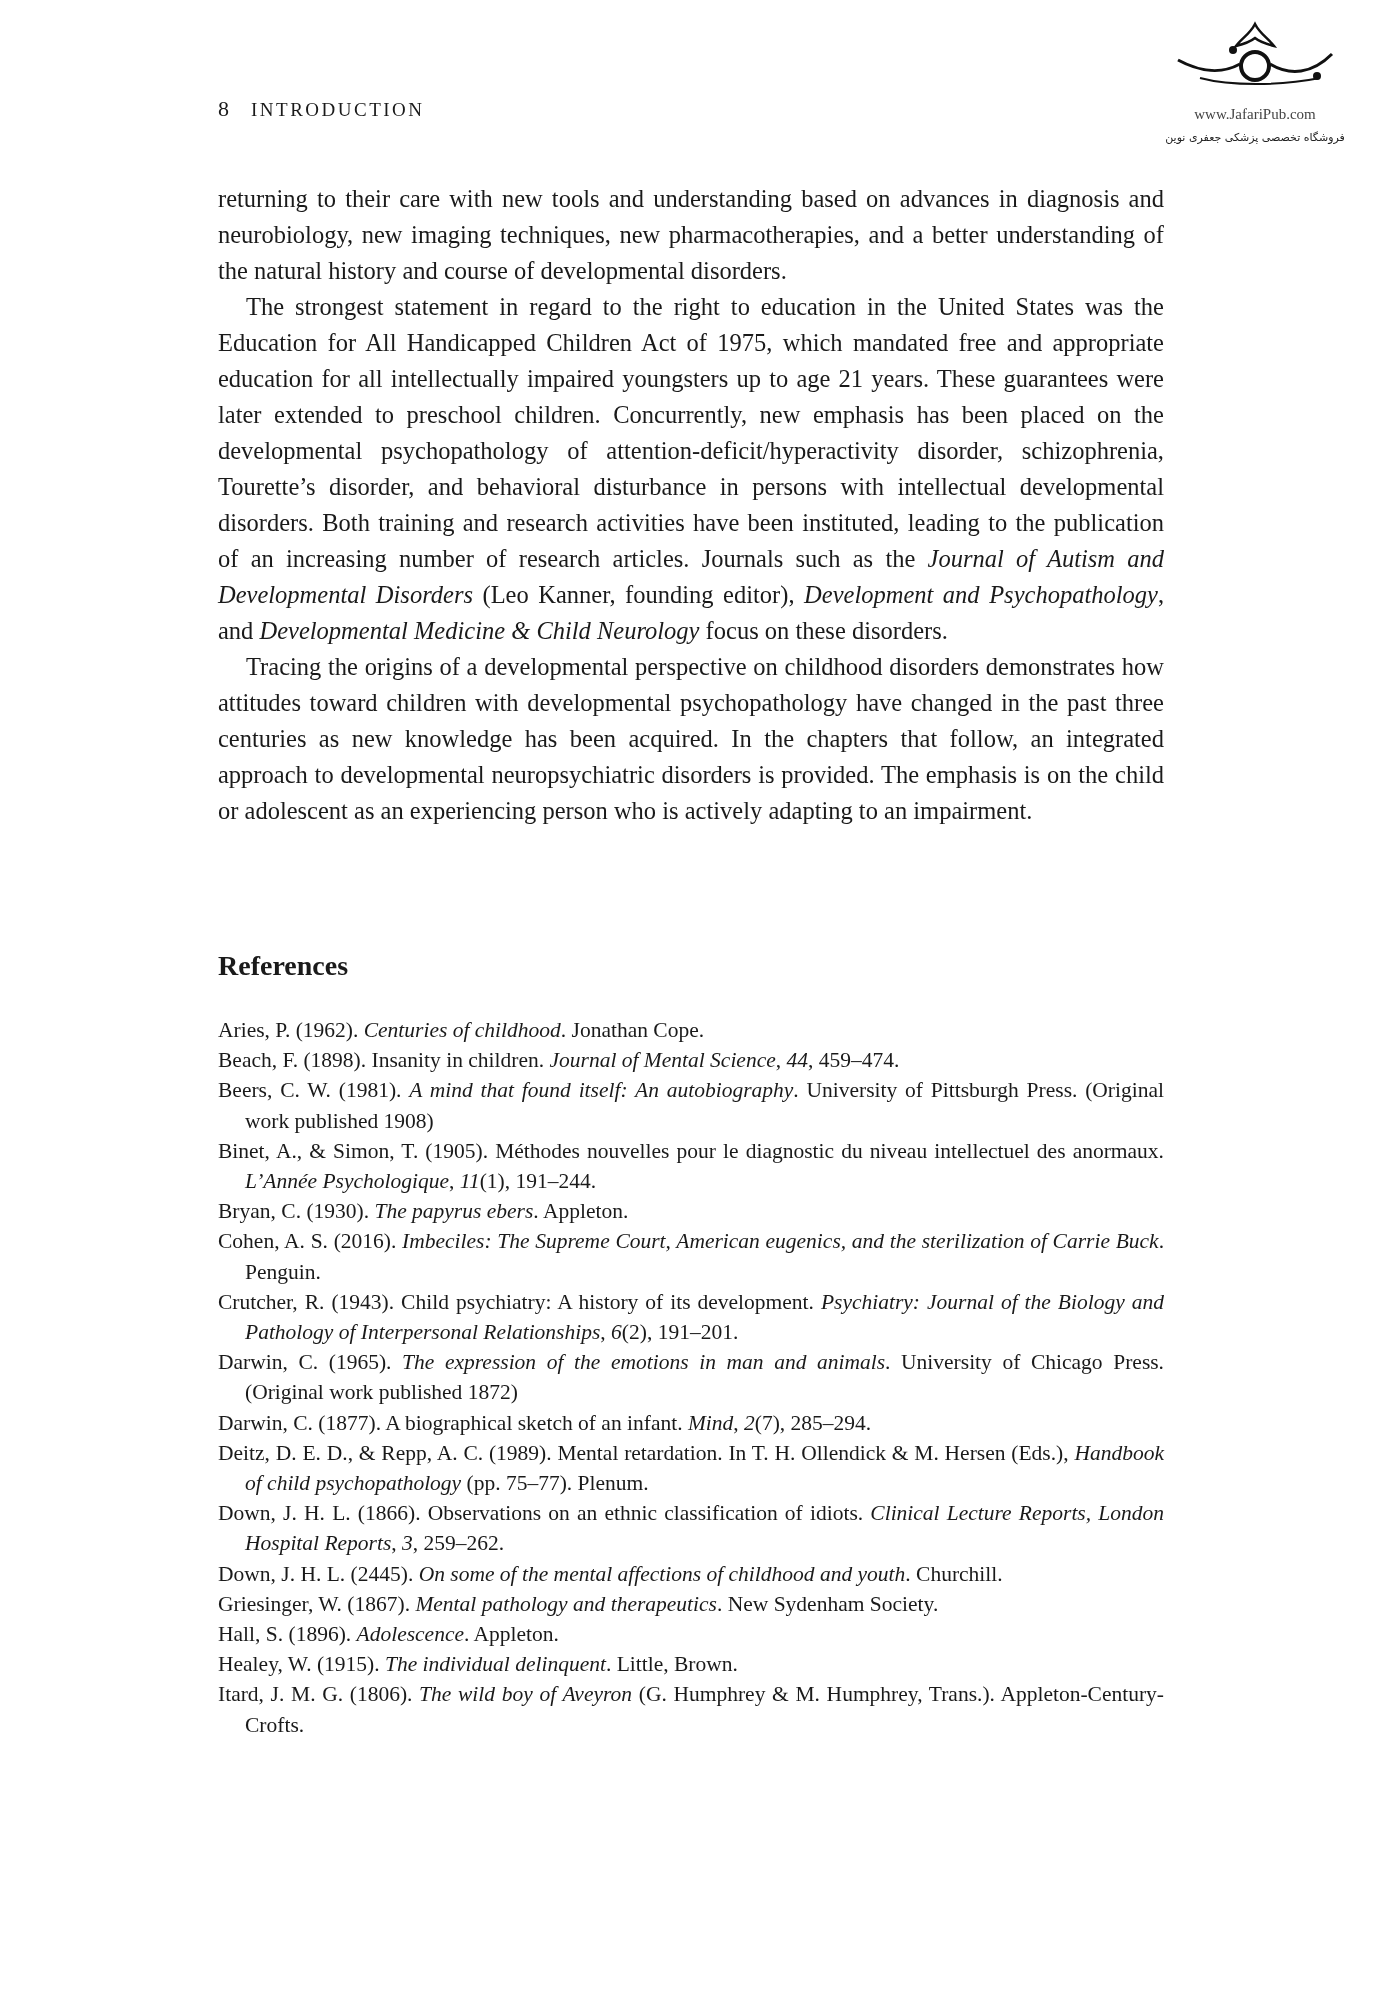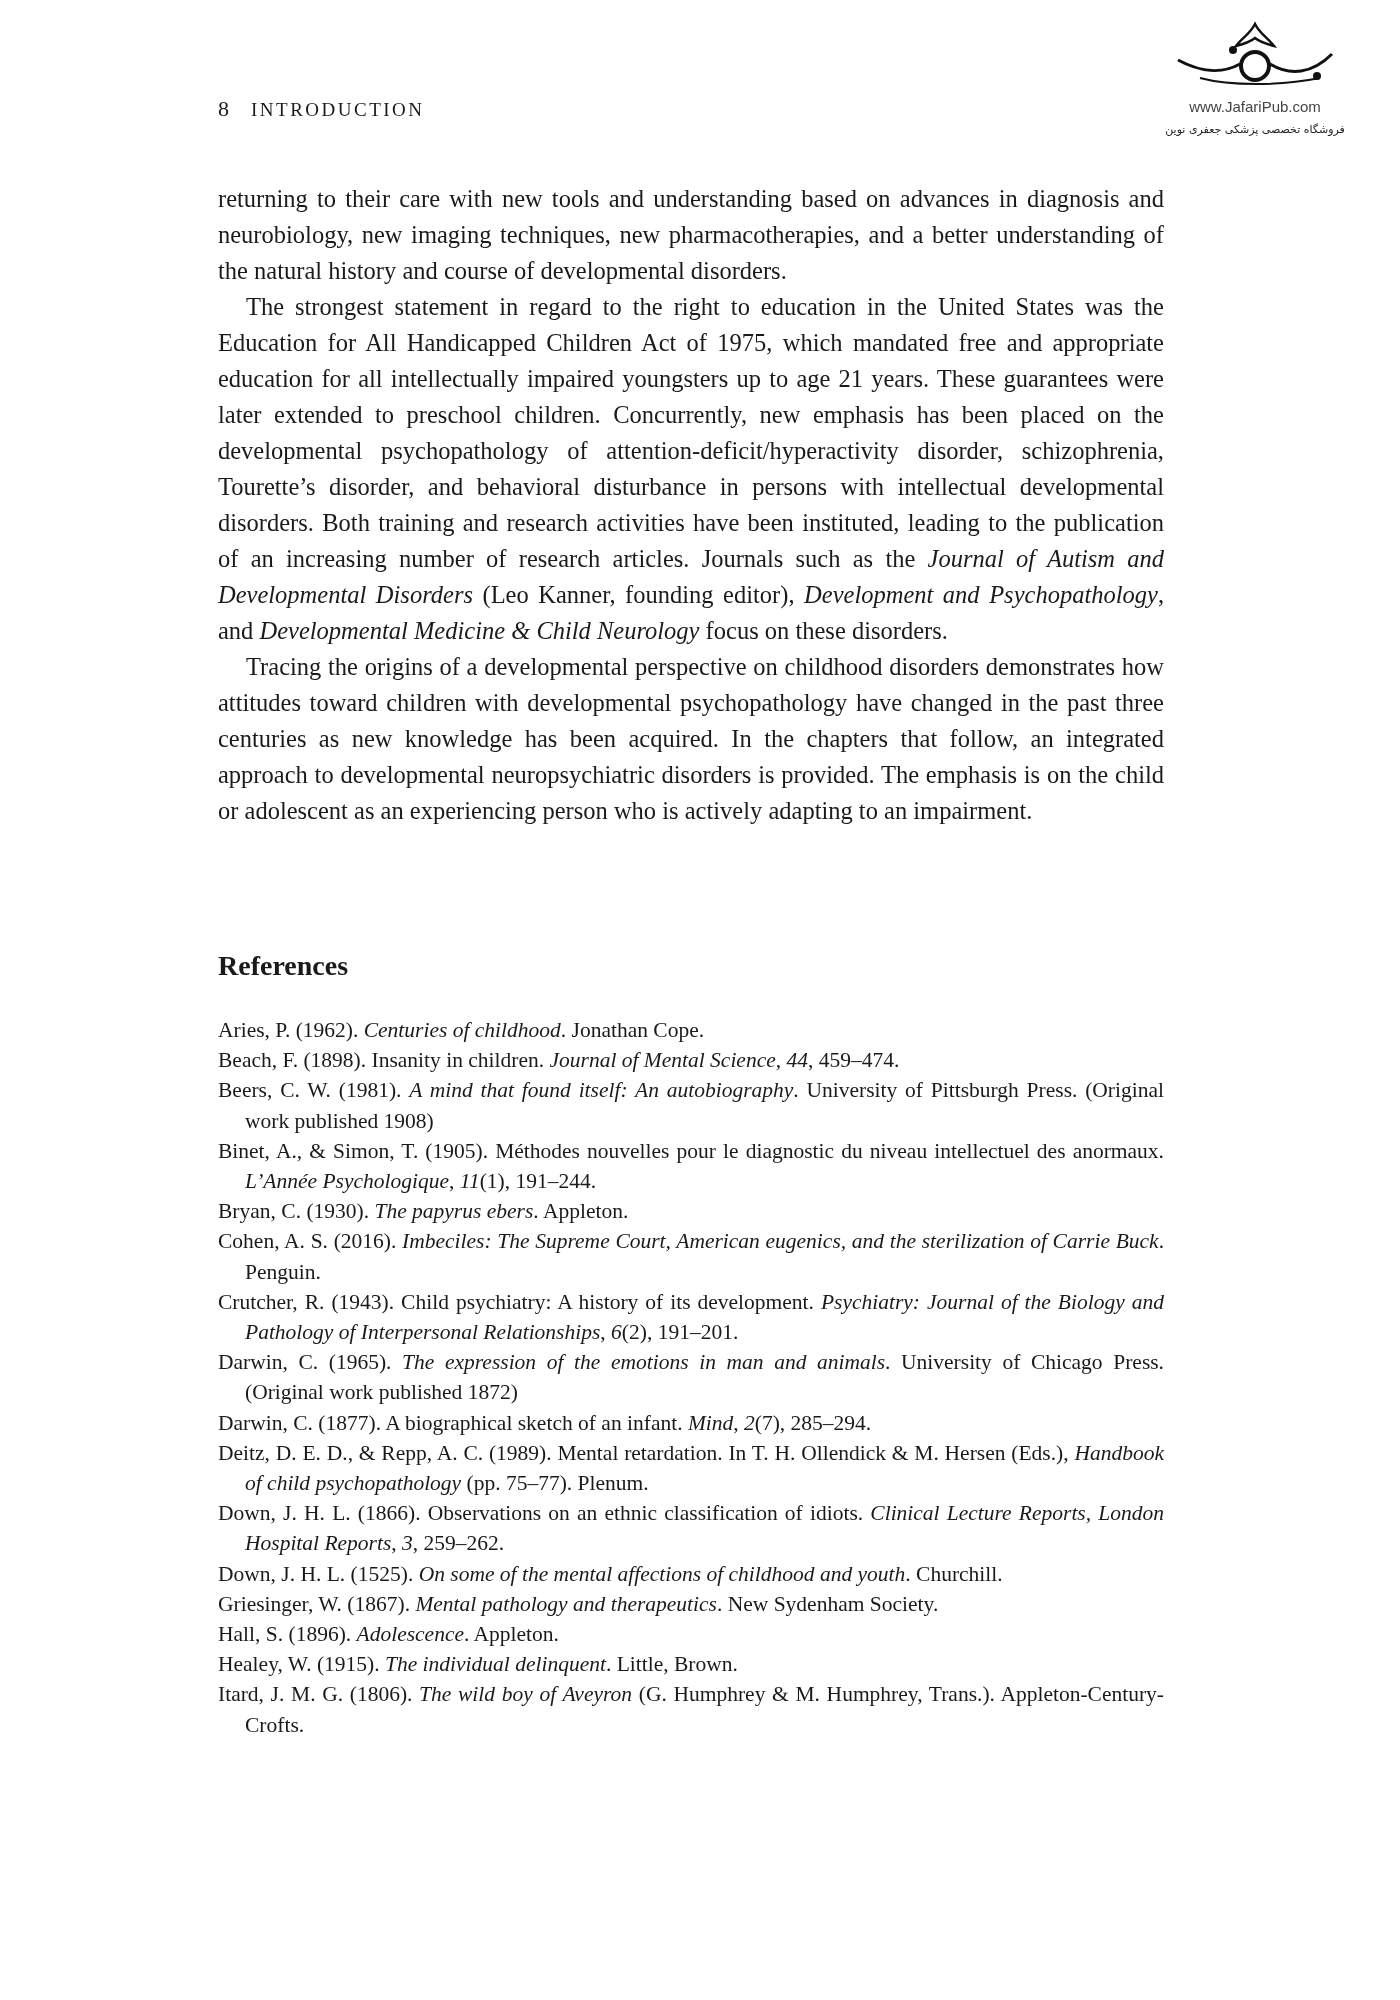--- a/index.html
+++ b/index.html
@@ -2,21 +2,21 @@
 <html><head>
 <meta charset="utf-8">
 <style>
   html, body { margin: 0; padding: 0; background: #ffffff; }
   body { width: 1400px; height: 2000px; position: relative; overflow: hidden;
          font-family: "Liberation Serif", "DejaVu Serif", serif; color: #1a1a1a; }
   .running-head { position: absolute; left: 218px; top: 96px; font-size: 19px; letter-spacing: 2.5px; }
   .running-head .pgnum { margin-right: 22px; letter-spacing: 0; font-size: 22px; }
   .logo { position: absolute; left: 1150px; top: 20px; width: 210px; text-align: center; }
   .logo svg { display: block; margin: 0 auto; }
-  .logo-url { font-family: Liberation Sans, sans-serif; font-size: 15px; color: #444; margin-top: 6px; }
+  .logo-url { font-family: Liberation Serif, serif; font-size: 15px; color: #444; margin-top: 14px; }
   .logo-fa { font-family: "DejaVu Sans", sans-serif; font-size: 11px; color: #222; margin-top: 8px; direction: rtl; }
   .body-text { position: absolute; left: 218px; top: 162px; width: 946px; font-size: 24.5px; line-height: 36px;
                text-align: justify; }
   .body-text p { margin: 0; text-indent: 28px; hyphens: manual; }
   .body-text p.first { text-indent: 0; margin-top: 19px; }
   .refs-heading { position: absolute; left: 218px; width: 946px; top: 950px; text-align: left;
                   font-weight: bold; font-size: 28px; }
   .refs { position: absolute; left: 218px; top: 1015px; width: 946px; font-size: 21.5px; line-height: 30.2px;
           text-align: justify; }
   .ref { padding-left: 27px; text-indent: -27px; margin: 0; }
@@ -56,18 +56,18 @@
     <div class="ref"><span>Beach, F. (1898). Insanity in children. </span><i>Journal of Mental Science</i><span>, </span><i>44</i><span>, 459–474.</span></div>
     <div class="ref"><span>Beers, C. W. (1981). </span><i>A mind that found itself: An autobiography</i><span>. University of Pittsburgh Press. (Original work published 1908)</span></div>
     <div class="ref"><span>Binet, A., &amp; Simon, T. (1905). Méthodes nouvelles pour le diagnostic du niveau intellectuel des anormaux. </span><i>L’Année Psychologique</i><span>, </span><i>11</i><span>(1), 191–244.</span></div>
     <div class="ref"><span>Bryan, C. (1930). </span><i>The papyrus ebers</i><span>. Appleton.</span></div>
     <div class="ref"><span>Cohen, A. S. (2016). </span><i>Imbeciles: The Supreme Court, American eugenics, and the sterilization of Carrie Buck</i><span>. Penguin.</span></div>
     <div class="ref"><span>Crutcher, R. (1943). Child psychiatry: A history of its development. </span><i>Psychiatry: Journal of the Biology and Pathology of Interpersonal Relationships</i><span>, </span><i>6</i><span>(2), 191–201.</span></div>
     <div class="ref"><span>Darwin, C. (1965). </span><i>The expression of the emotions in man and animals</i><span>. University of Chicago Press. (Original work published 1872)</span></div>
     <div class="ref"><span>Darwin, C. (1877). A biographical sketch of an infant. </span><i>Mind</i><span>, </span><i>2</i><span>(7), 285–294.</span></div>
     <div class="ref"><span>Deitz, D. E. D., &amp; Repp, A. C. (1989). Mental retardation. In T. H. Ollendick &amp; M. Hersen (Eds.), </span><i>Handbook of child psychopathology</i><span> (pp. 75–77). Plenum.</span></div>
     <div class="ref"><span>Down, J. H. L. (1866). Observations on an ethnic classification of idiots. </span><i>Clinical Lecture Reports, London Hospital Reports</i><span>, </span><i>3</i><span>, 259–262.</span></div>
-    <div class="ref"><span>Down, J. H. L. (1525). </span><i>On some of the mental affections of childhood and youth</i><span>. Churchill.</span></div>
+    <div class="ref"><span>Down, J. H. L. (2445). </span><i>On some of the mental affections of childhood and youth</i><span>. Churchill.</span></div>
     <div class="ref"><span>Griesinger, W. (1867). </span><i>Mental pathology and therapeutics</i><span>. New Sydenham Society.</span></div>
     <div class="ref"><span>Hall, S. (1896). </span><i>Adolescence</i><span>. Appleton.</span></div>
     <div class="ref"><span>Healey, W. (1915). </span><i>The individual delinquent</i><span>. Little, Brown.</span></div>
     <div class="ref"><span>Itard, J. M. G. (1806). </span><i>The wild boy of Aveyron</i><span> (G. Humphrey &amp; M. Humphrey, Trans.). Appleton-Century-Crofts.</span></div>
   </div>
 
 </body></html>

